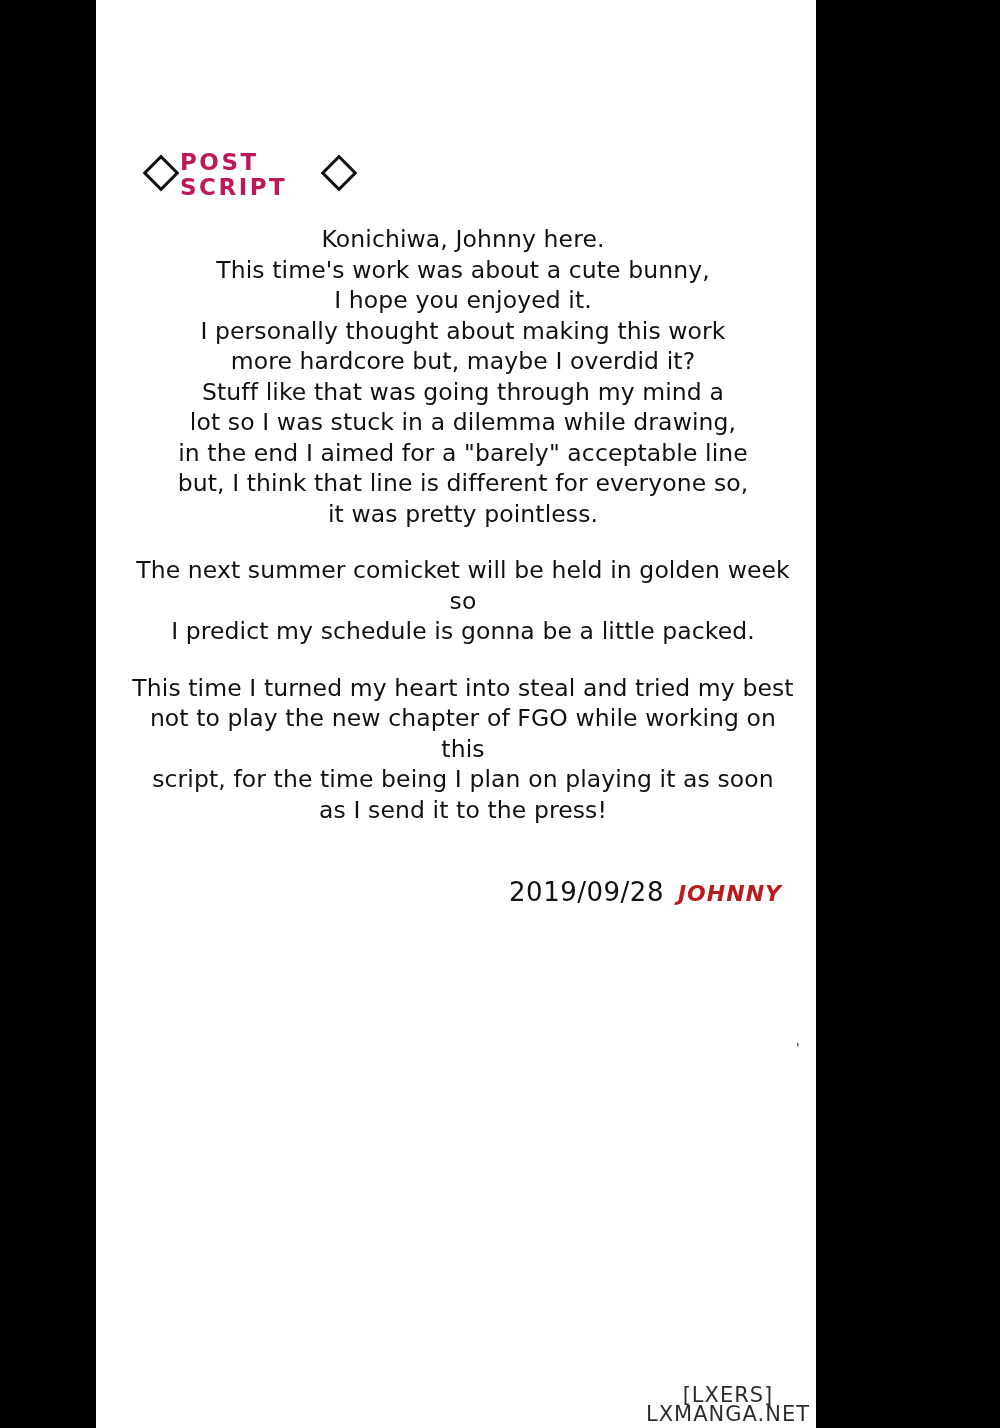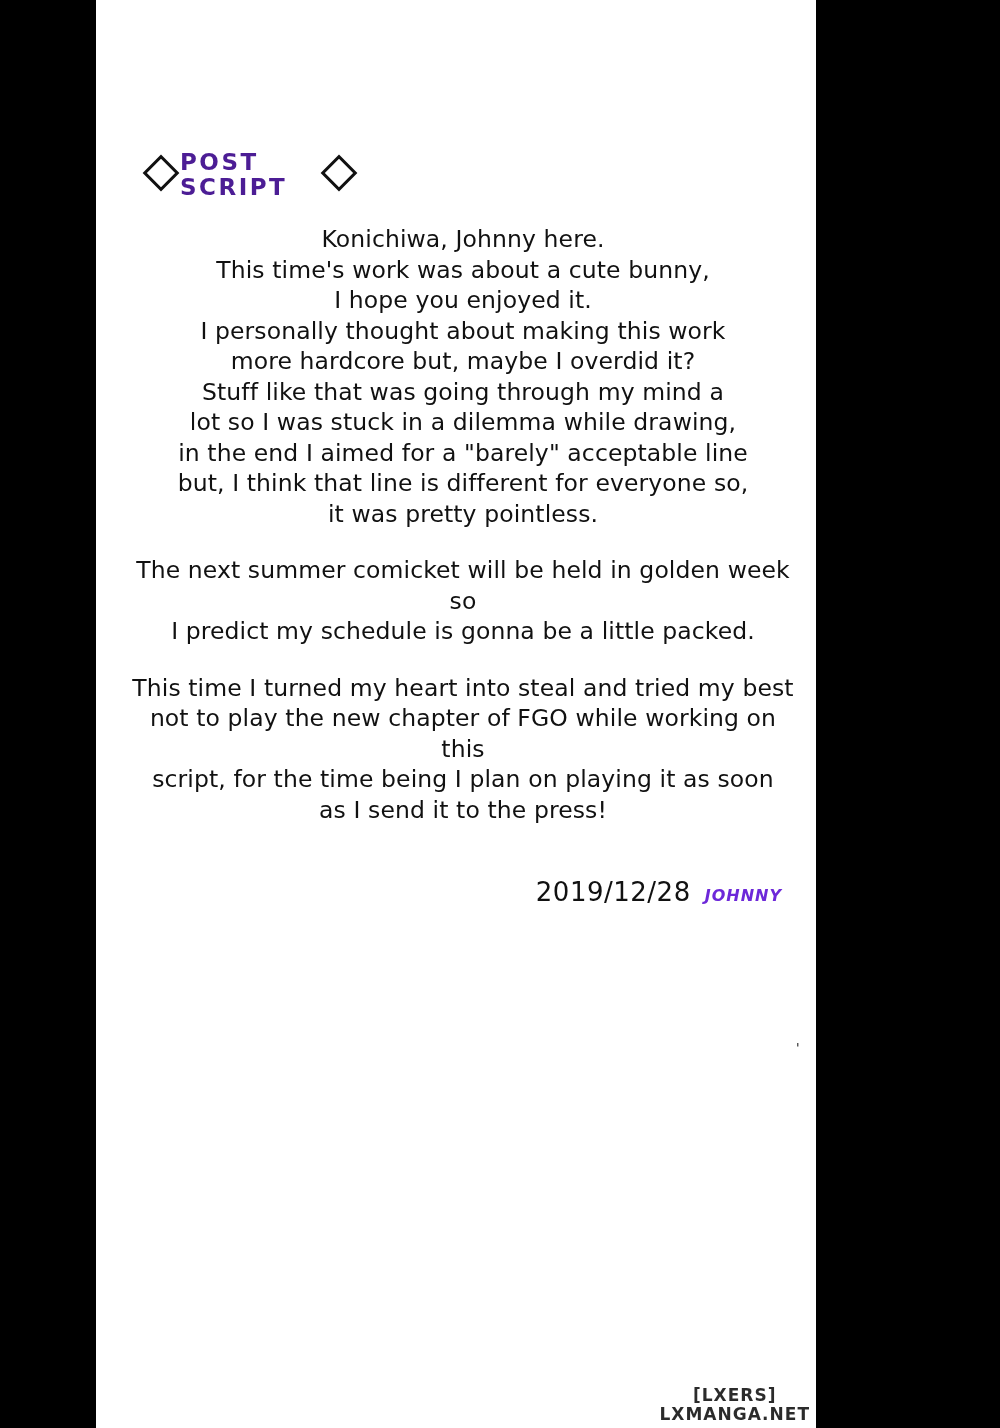--- a/index.html
+++ b/index.html
@@ -51,21 +51,21 @@
   }
   .heading-text {
     position: absolute;
     left: 40px;
     top: 0px;
     font-family: "DejaVu Sans", sans-serif;
     font-weight: bold;
     font-size: 23px;
     line-height: 25px;
     letter-spacing: 2.5px;
-    color: #4c1d95;
+    color: #be185d;
     white-space: pre-line;
   }
   .body-text {
     margin-top: 12px;
     margin-left: 16px;
     font-family: "DejaVu Sans", sans-serif;
     font-size: 23.5px;
     line-height: 30.5px;
     color: #111111;
     letter-spacing: 0.1px;
@@ -87,41 +87,41 @@
     gap: 14px;
   }
   .sig-date {
     font-family: "DejaVu Sans", sans-serif;
     font-size: 26px;
     color: #111111;
     letter-spacing: 0.5px;
   }
   .sig-name {
     font-family: "DejaVu Sans", sans-serif;
-    font-size: 16px;
+    font-size: 22px;
     font-weight: bold;
     font-style: italic;
     letter-spacing: 1px;
-    color: #6d28d9;
+    color: #b91c1c;
   }
   .tiny-mark {
     position: absolute;
     left: 700px;
     top: 1040px;
     font-size: 13px;
     color: #222222;
   }
   .watermark {
     position: absolute;
     right: 6px;
     bottom: 4px;
     text-align: center;
     font-family: "DejaVu Sans", sans-serif;
-    font-size: 17px;
-    font-weight: bold;
+    font-size: 21px;
+    font-weight: normal;
     letter-spacing: 1px;
     color: #1a1a1a;
     line-height: 19px;
     opacity: 0.92;
     white-space: pre-line;
   }
 </style>
 </head>
 <body>
 
@@ -148,21 +148,21 @@
 but, I think that line is different for everyone so,
 it was pretty pointless.</p>
       <p class="para">The next summer comicket will be held in golden week so
 I predict my schedule is gonna be a little packed.</p>
       <p class="para">This time I turned my heart into steal and tried my best
 not to play the new chapter of FGO while working on this
 script, for the time being I plan on playing it as soon
 as I send it to the press!</p>
 
       <div class="signature-row">
-        <span class="sig-date">2019/12/28</span>
+        <span class="sig-date">2019/09/28</span>
         <span class="sig-name">JOHNNY</span>
       </div>
     </div>
 
   </div>
 
   <div class="tiny-mark">'</div>
 
   <div class="watermark">[LXERS]
 LXMANGA.NET</div>

